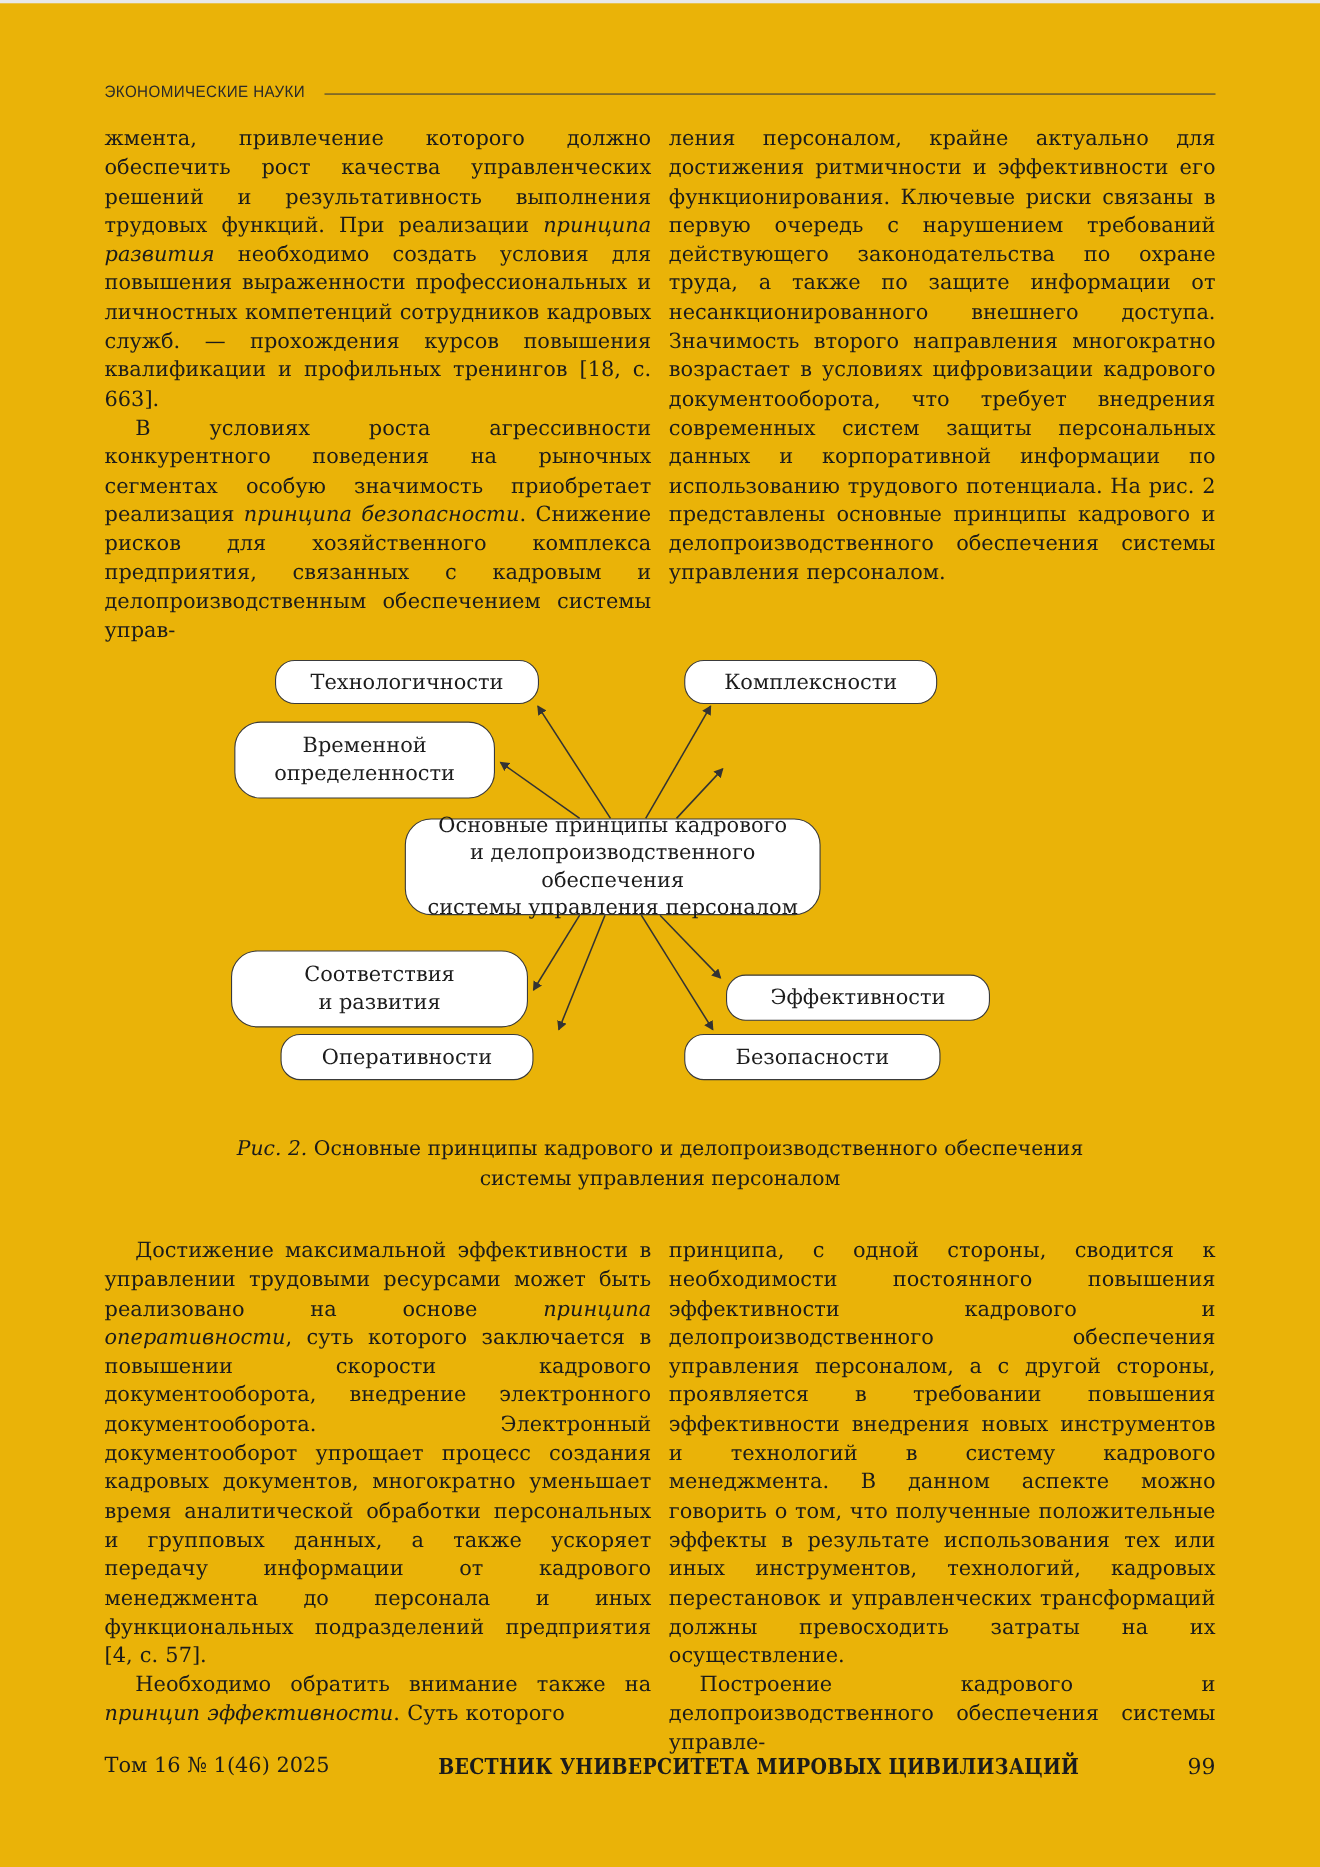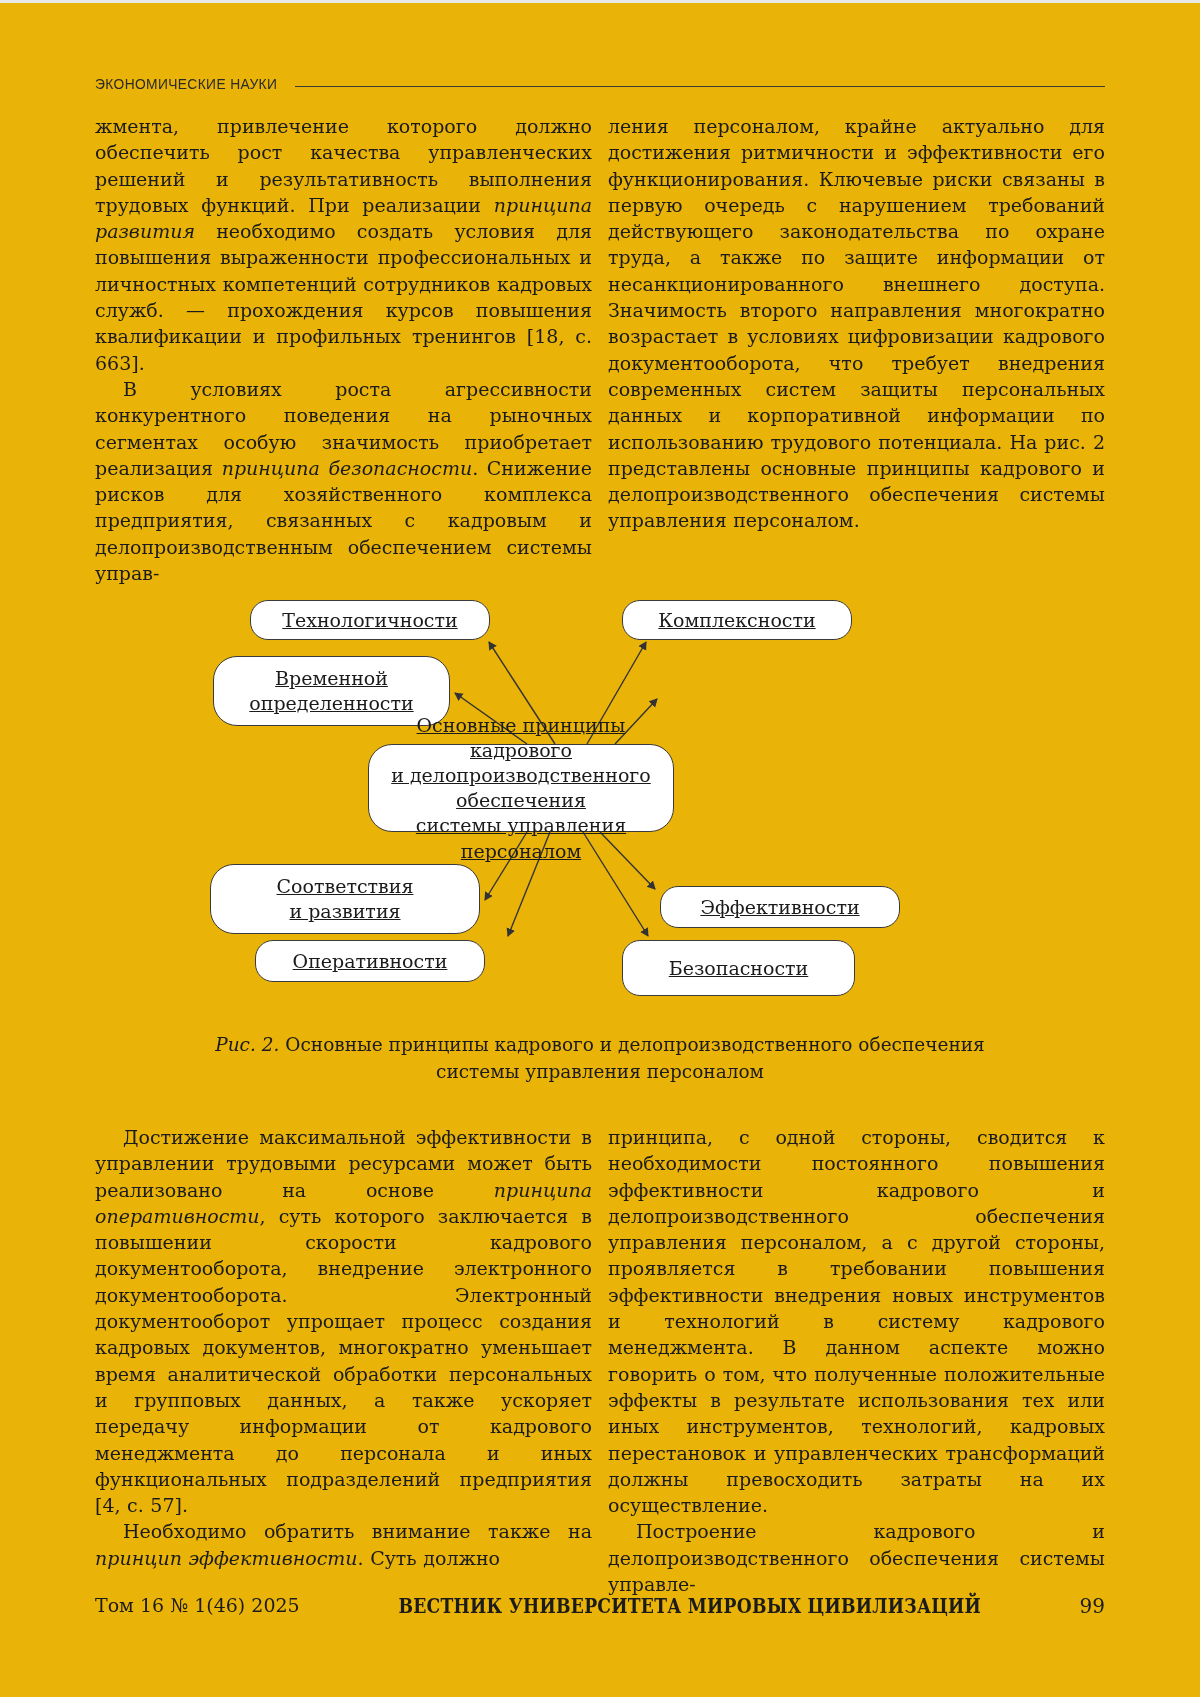--- a/index.html
+++ b/index.html
@@ -61,31 +61,30 @@
     align-items: center;
     justify-content: center;
     text-align: center;
     background: #ffffff;
     border: 1.4px solid #3a3a3a;
     border-radius: 18px;
     font-size: 19px;
     line-height: 1.32;
     white-space: pre-line;
     box-sizing: border-box;
-    text-decoration: underline;
   }
   .n-tech    { left: 155px; top: 8px;   width: 240px; height: 40px; }
   .n-komplex { left: 527px; top: 8px;   width: 230px; height: 40px; }
   .n-vremen  { left: 118px; top: 64px;  width: 237px; height: 70px; border-radius: 24px; }
   .n-zakon   { left: 565px; top: 74px;  width: 238px; height: 42px; }
-  .n-center  { left: 273px; top: 152px; width: 306px; height: 88px; border-radius: 24px; }
+  .n-center  { left: 273px; top: 152px; width: 378px; height: 88px; border-radius: 24px; }
   .n-sootv   { left: 115px; top: 272px; width: 270px; height: 70px; border-radius: 24px; }
   .n-effekt  { left: 565px; top: 294px; width: 240px; height: 42px; }
   .n-operat  { left: 160px; top: 348px; width: 230px; height: 42px; }
-  .n-bezop   { left: 527px; top: 348px; width: 233px; height: 56px; }
+  .n-bezop   { left: 527px; top: 348px; width: 233px; height: 42px; }
   .figcaption {
     margin: 40px auto 0 auto;
     max-width: 840px;
     text-align: center;
     font-size: 18.5px;
     line-height: 1.45;
   }
   .two-col.bottom { margin-top: 38px; }
   
   .footer {
@@ -159,21 +158,21 @@
       <div class="node n-effekt">Эффективности</div>
       <div class="node n-operat">Оперативности</div>
       <div class="node n-bezop">Безопасности</div>
     </div>
     <div class="figcaption"><i>Рис. 2.</i><span> Основные принципы кадрового и делопроизводственного обеспечения</span><br><span>системы управления персоналом</span></div>
   </div>
 
   <div class="two-col bottom">
     <div class="col">
       <p class="para indent"><span>Достижение максимальной эффективности в управлении трудовыми ресурсами может быть реализовано на основе </span><i>принципа оперативности</i><span>, суть которого заключается в повышении скорости кадрового документооборота, внедрение электронного документооборота. Электронный документооборот упрощает процесс создания кадровых документов, многократно уменьшает время аналитической обработки персональных и групповых данных, а также ускоряет передачу информации от кадрового менеджмента до персонала и иных функциональных подразделений предприятия [4, с. 57].</span></p>
-      <p class="para indent"><span>Необходимо обратить внимание также на </span><i>принцип эффективности</i><span>. Суть должно</span></p>
+      <p class="para indent"><span>Необходимо обратить внимание также на </span><i>принцип эффективности</i><span>. Суть которого</span></p>
     </div>
     <div class="col">
       <p class="para"><span>принципа, с одной стороны, сводится к необходимости постоянного повышения эффективности кадрового и делопроизводственного обеспечения управления персоналом, а с другой стороны, проявляется в требовании повышения эффективности внедрения новых инструментов и технологий в систему кадрового менеджмента. В данном аспекте можно говорить о том, что полученные положительные эффекты в результате использования тех или иных инструментов, технологий, кадровых перестановок и управленческих трансформаций должны превосходить затраты на их осуществление.</span></p>
       <p class="para indent"><span>Построение кадрового и делопроизводственного обеспечения системы управле-</span></p>
     </div>
   </div>
 
   <div class="footer">
     <span class="volume">Том 16 № 1(46) 2025</span>
     <span class="journal">ВЕСТНИК УНИВЕРСИТЕТА МИРОВЫХ ЦИВИЛИЗАЦИЙ</span>

